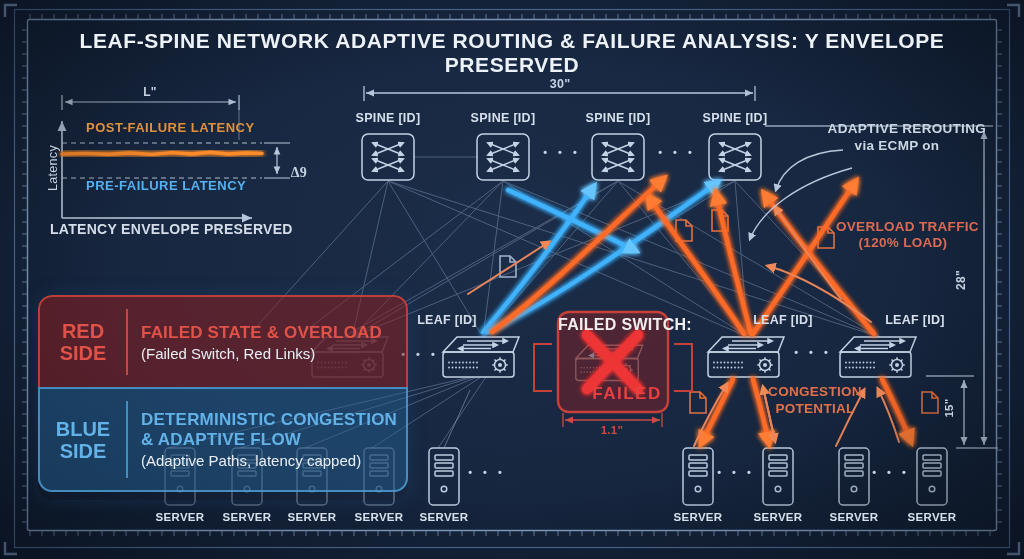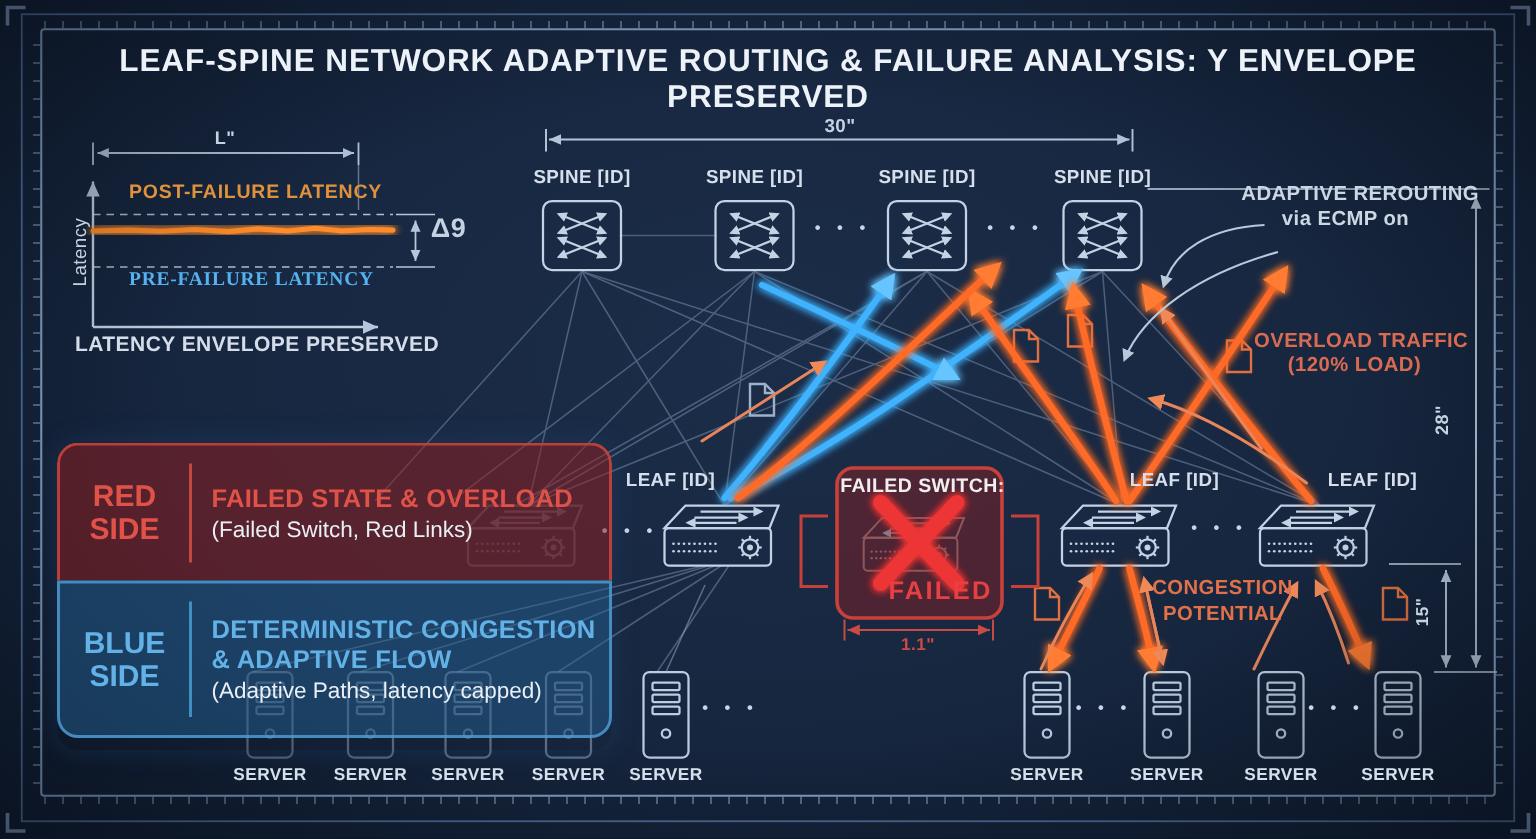--- a/index.html
+++ b/index.html
@@ -4,21 +4,21 @@
 <style>
   html,body{margin:0;padding:0;background:#0a1424;}
   .stage{position:relative;width:1024px;height:559px;overflow:hidden;
     background:radial-gradient(ellipse at 50% 42%, #1c2d49 0%, #172740 52%, #101d31 100%);
     font-family:"Liberation Sans", sans-serif;}
   .stage::after{content:"";position:absolute;inset:0;pointer-events:none;
     background:radial-gradient(ellipse at 50% 50%, rgba(0,0,0,0) 55%, rgba(4,9,18,.5) 100%);}
   svg{position:absolute;left:0;top:0;}
   .lbl{position:absolute;font-weight:bold;text-align:center;letter-spacing:.3px;white-space:nowrap;z-index:3;}
   .rot{transform:rotate(-90deg);}
-  .c-lt{color:#d6e0ec;} .c-dim{color:#c6d2e2;} .c-or{color:#e0913c;} .c-bl{color:#55b1f0;font-family:Liberation Serif, serif;}
+  .c-lt{color:#d6e0ec;} .c-dim{color:#c6d2e2;} .c-or{color:#e0913c;} .c-bl{color:#55b1f0;}
   .c-ano{color:#ccd7e4;} .c-ovl{color:#d96b52;} .c-red{color:#cb4a44;} .c-cong{color:#e2714a;}
   .dots{color:#c9d6e6;font-size:11px;letter-spacing:4px;font-weight:bold;}
   .title{position:absolute;left:40px;right:40px;top:29px;text-align:center;color:#edf2f8;
     font-size:21px;font-weight:bold;letter-spacing:.6px;z-index:3;}
   
   .legend{position:absolute;left:38px;top:295px;width:370px;height:205px;z-index:4;
     border-radius:14px;overflow:hidden;box-shadow:0 0 18px rgba(40,90,150,.25);}
   .leg-half{display:flex;align-items:center;box-sizing:border-box;}
   .leg-red{height:92px;background:rgba(145,30,30,.52);border:2px solid rgba(205,70,60,.85);
     border-radius:14px 14px 0 0;border-bottom:none;}
@@ -278,21 +278,21 @@
     <line x1="264" y1="178" x2="290" y2="178" stroke="#b6c6da" stroke-width="1"></line>
     <line x1="277" y1="147" x2="277" y2="174" stroke="#b6c6da" stroke-width="1.2" marker-start="url(#mDim)" marker-end="url(#mDim)"></line>
   </g>
 </svg>
 
 <div class="title">LEAF-SPINE NETWORK ADAPTIVE ROUTING &amp; FAILURE ANALYSIS: Y ENVELOPE PRESERVED</div>
 
 <div class="lbl c-dim" style="left:128px;top:85px;width:44px;font-size:12px;">L"</div>
 <div class="lbl c-or" style="left:86px;top:120px;width:155px;font-size:13px;letter-spacing:.5px;">POST-FAILURE LATENCY</div>
 <div class="lbl c-bl" style="left:86px;top:178px;width:155px;font-size:13px;letter-spacing:.5px;">PRE-FAILURE LATENCY</div>
-<div class="lbl c-dim" style="left:282px;top:142px;width:34px;font-size:18px;">Δ9</div>
+<div class="lbl c-dim" style="left:282px;top:165px;width:34px;font-size:14px;font-family:Liberation Serif, serif;">Δ9</div>
 <div class="lbl c-dim rot" style="left:13px;top:161px;width:80px;font-size:12.5px;font-weight:normal;">Latency</div>
 <div class="lbl" style="left:50px;top:221px;width:220px;font-size:14px;color:#d4dde9;">LATENCY ENVELOPE PRESERVED</div>
 
 <div class="lbl c-dim" style="left:535px;top:77px;width:50px;font-size:12.5px;">30"</div>
 <div class="lbl c-lt" style="left:343px;top:111px;width:90px;font-size:12.5px;">SPINE [ID]</div>
 <div class="lbl c-lt" style="left:458px;top:111px;width:90px;font-size:12.5px;">SPINE [ID]</div>
 <div class="lbl c-lt" style="left:573px;top:111px;width:90px;font-size:12.5px;">SPINE [ID]</div>
 <div class="lbl c-lt" style="left:690px;top:111px;width:90px;font-size:12.5px;">SPINE [ID]</div>
 <div class="lbl dots" style="left:542px;top:146px;width:40px;">• • •</div>
 <div class="lbl dots" style="left:657px;top:146px;width:40px;">• • •</div>
@@ -305,21 +305,21 @@
 <div class="lbl c-cong" style="left:755px;top:384px;width:120px;font-size:13.5px;">CONGESTION</div>
 <div class="lbl c-cong" style="left:755px;top:401px;width:120px;font-size:13.5px;">POTENTIAL</div>
 <div class="lbl c-dim rot" style="left:929px;top:402px;width:40px;font-size:11.5px;">15"</div>
 
 <div class="lbl c-lt" style="left:402px;top:313px;width:90px;font-size:12.5px;">LEAF [ID]</div>
 <div class="lbl c-lt" style="left:738px;top:313px;width:90px;font-size:12.5px;">LEAF [ID]</div>
 <div class="lbl c-lt" style="left:870px;top:313px;width:90px;font-size:12.5px;">LEAF [ID]</div>
 <div class="lbl dots" style="left:400px;top:348px;width:40px;">• • •</div>
 <div class="lbl dots" style="left:793px;top:346px;width:40px;">• • •</div>
 
-<div class="lbl" style="left:558px;top:316px;width:114px;font-size:13px;color:#f2eeee;z-index:5;">FAILED SWITCH:</div>
+<div class="lbl" style="left:558px;top:316px;width:114px;font-size:16px;color:#f2eeee;z-index:5;">FAILED SWITCH:</div>
 <div class="lbl" style="left:572px;top:384px;width:110px;font-size:17px;color:#e84040;letter-spacing:1.5px;z-index:5;">FAILED</div>
 <div class="lbl c-red" style="left:582px;top:424px;width:60px;font-size:11.5px;">1.1"</div>
 
 <div class="legend">
   <div class="leg-half leg-red">
     <div class="leg-side red-t">
       <div>RED</div>
       <div>SIDE</div>
     </div>
     <div class="leg-div" style="background:#c24840;"></div>

